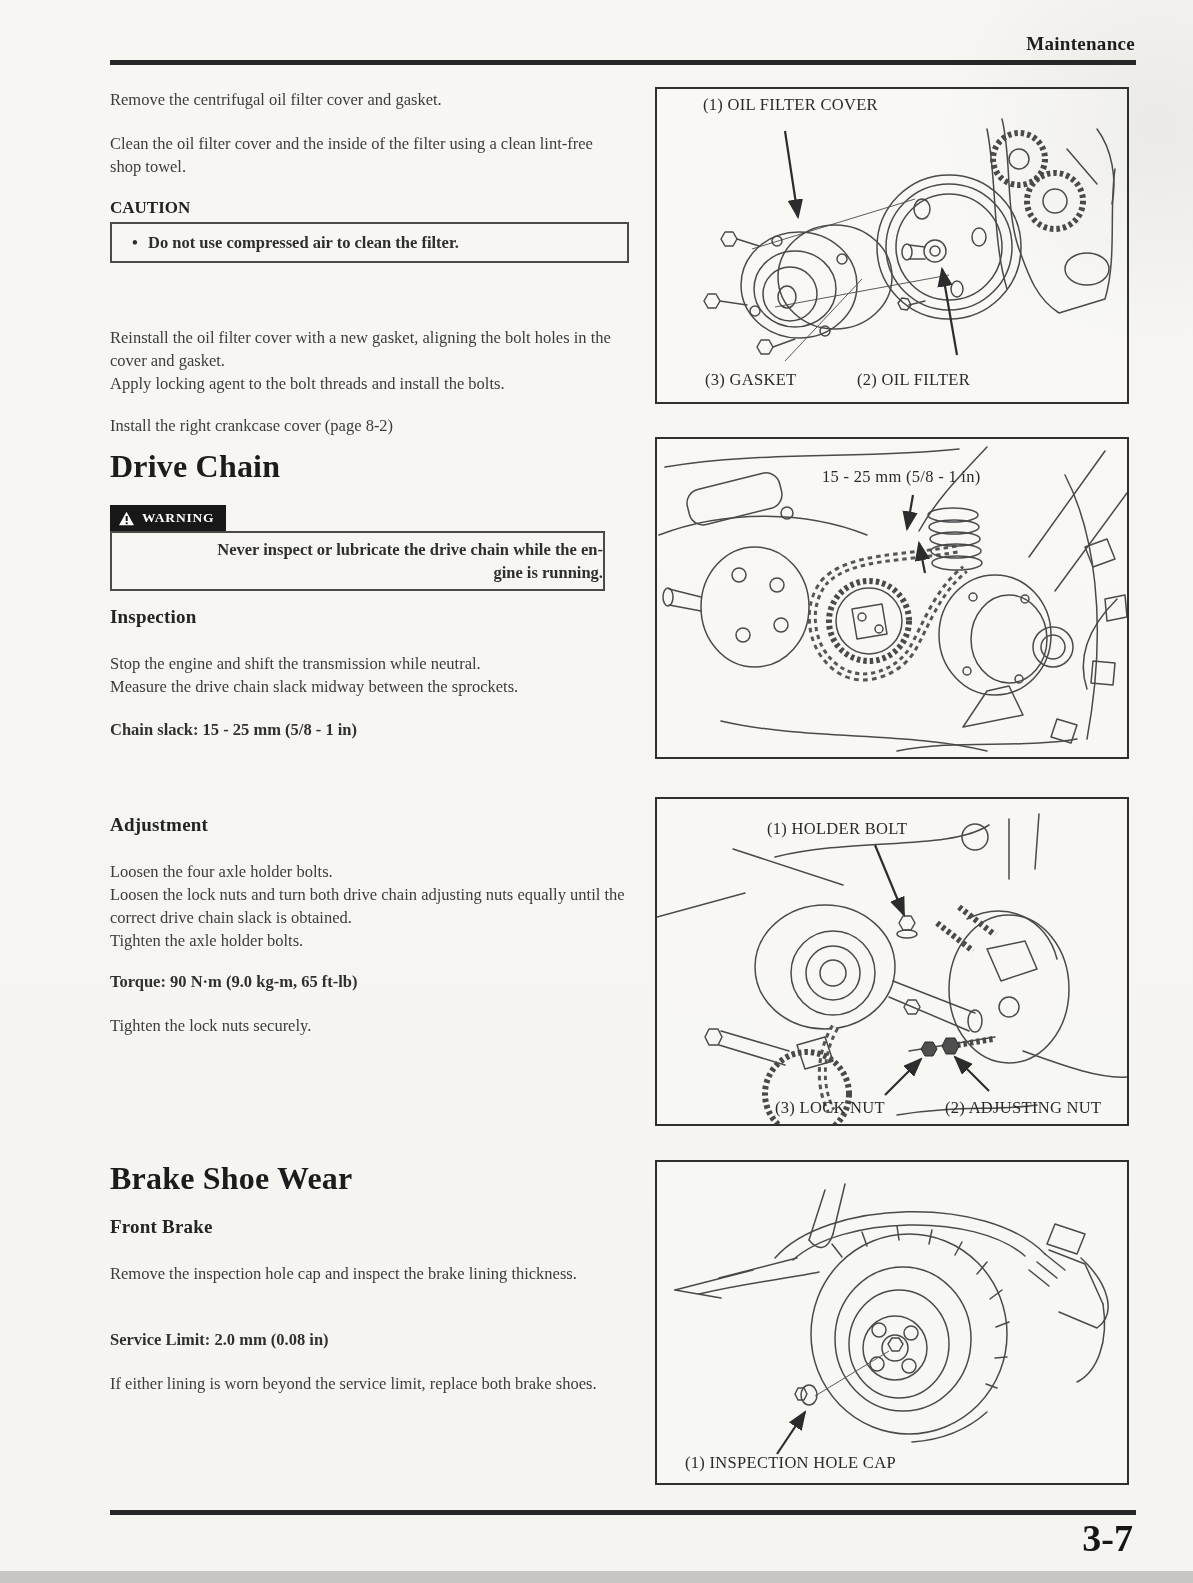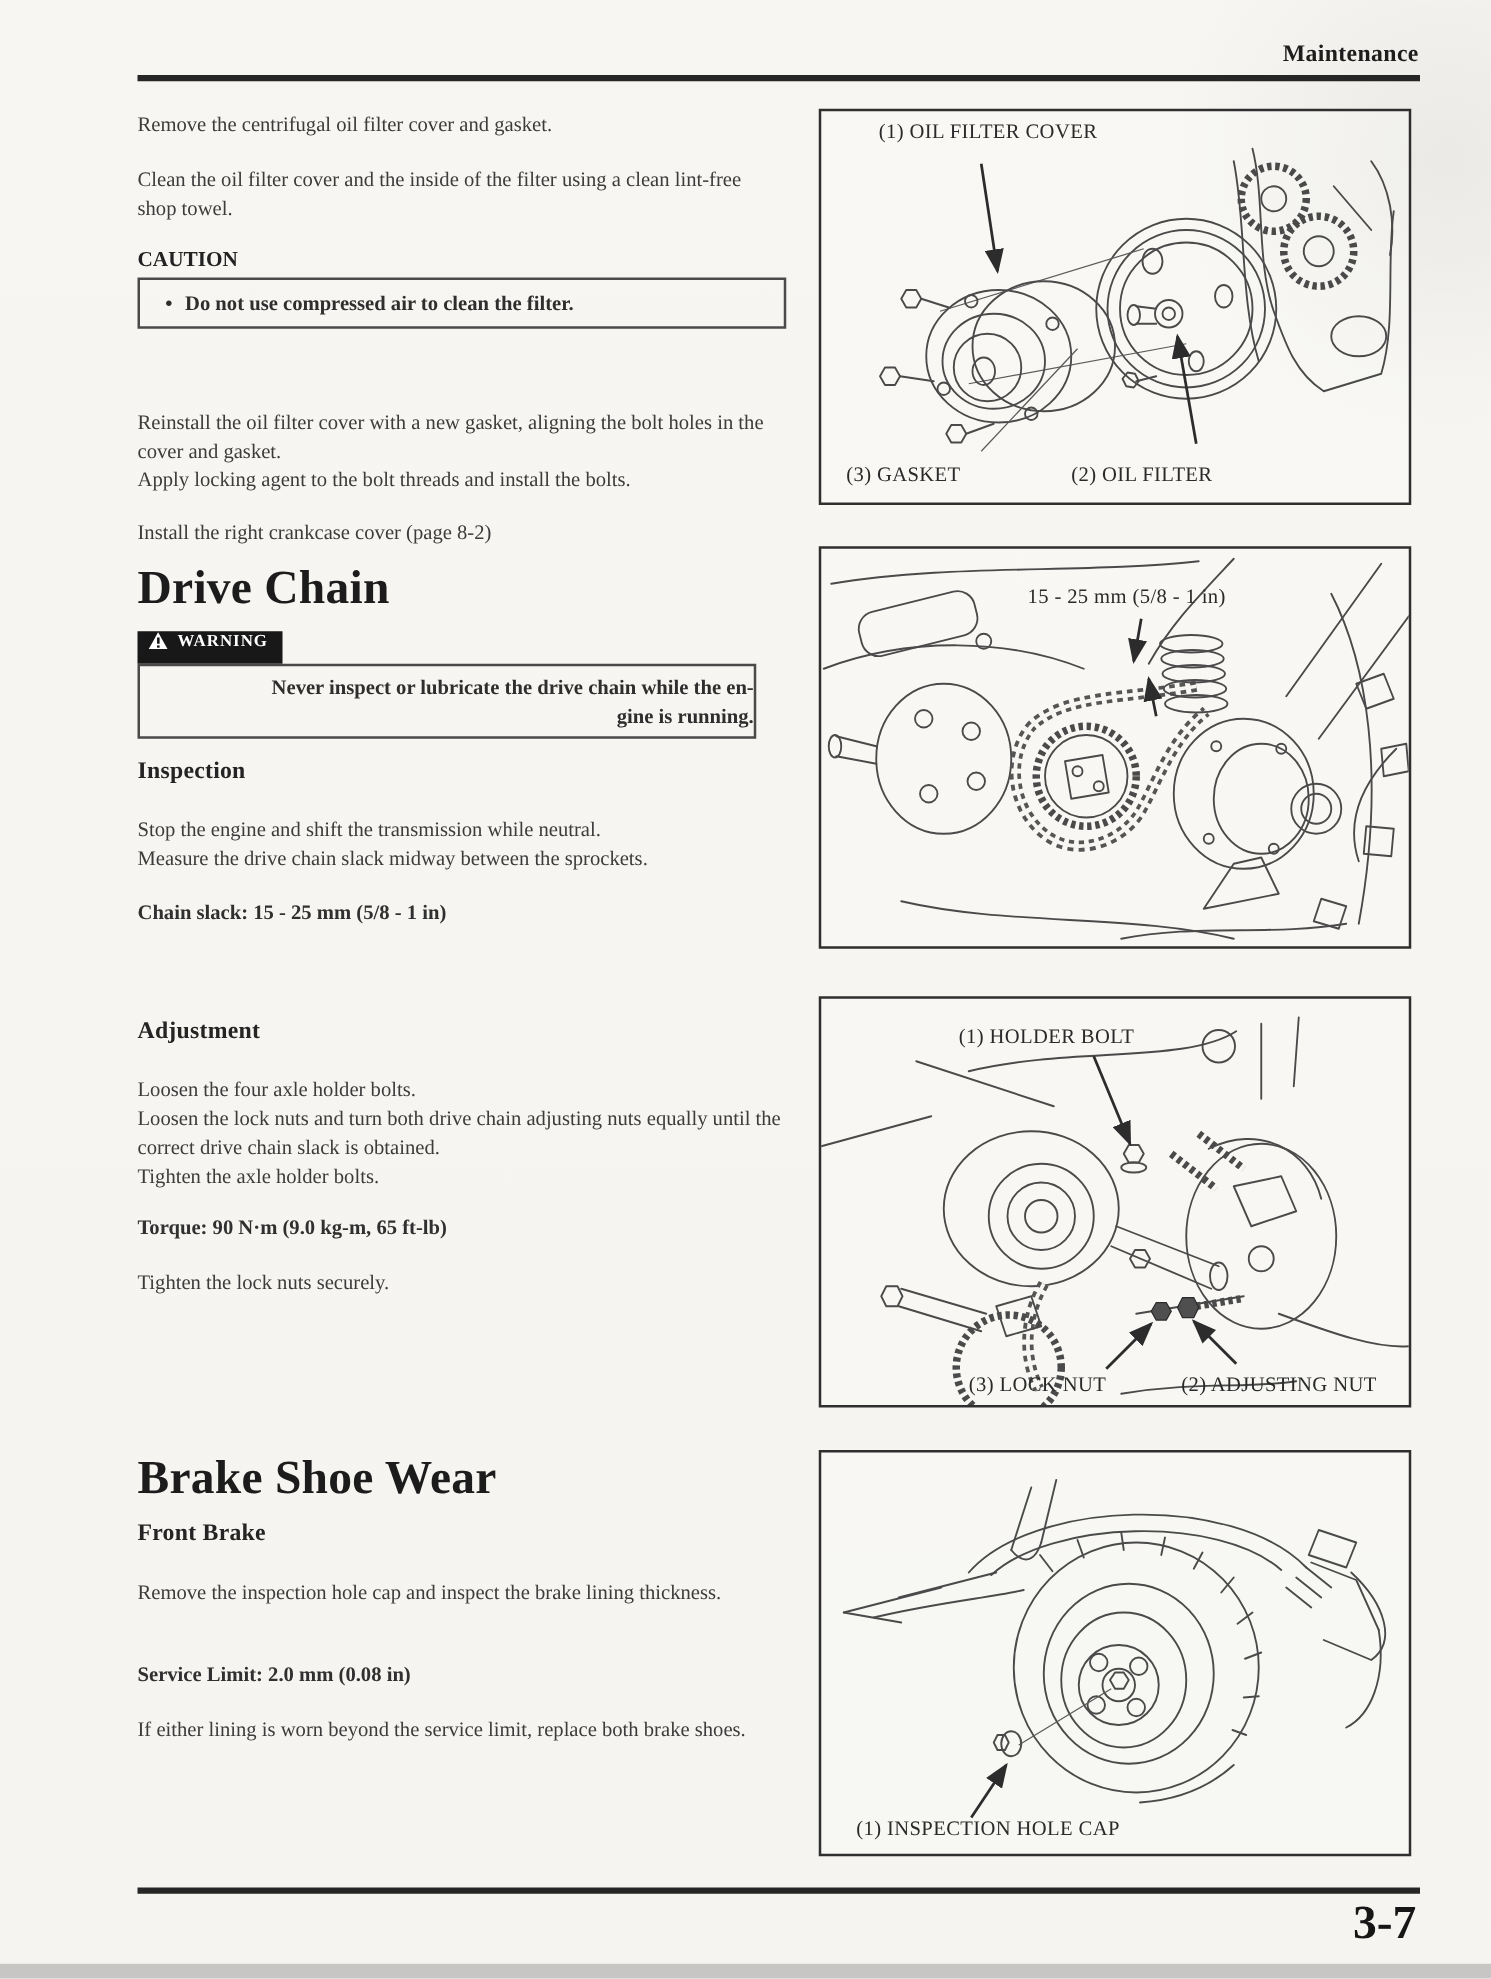--- a/index.html
+++ b/index.html
@@ -14,31 +14,31 @@
   }
   .abs{position:absolute;}
   
   .hdr-title{top:33px;right:58px;font-size:19px;font-weight:bold;color:#1d1d1d;letter-spacing:.3px;}
   .hdr-rule{top:60px;left:110px;width:1026px;height:5px;background:#262626;}
   
   .col{left:110px;width:517px;}
   .p{font-size:16.5px;line-height:23px;color:#3c3c3c;}
   .p div{min-height:23px;}
   .bold{font-weight:bold;color:#303030;}
-  .h1{font-size:38px;font-weight:bold;color:#1c1c1c;letter-spacing:.2px;}
+  .h1{font-size:32px;font-weight:bold;color:#1c1c1c;letter-spacing:.2px;}
   .h2{font-size:19px;font-weight:bold;color:#242424;letter-spacing:.2px;}
   .cap-h{font-size:17px;font-weight:bold;color:#222;}
   .notice-box{border:2px solid #4a4a4a;padding:7px 12px 7px 10px;background:transparent;}
   .notice-box .item{display:flex;font-size:16.5px;line-height:23px;font-weight:bold;color:#2e2e2e;}
   .notice-box .item .dot{width:26px;flex:0 0 26px;text-align:center;}
   .notice-box .item .txt{flex:1;text-align:justify;}
   .dot::before{content:"•";}
   .warn-badge{
     left:110px;height:26px;background:#181818;color:#fff;
-    display:flex;gap:7px;padding:0 12px 0 8px;
+    display:flex;align-items:center;gap:7px;padding:0 12px 0 8px;
     font-size:13.5px;font-weight:bold;letter-spacing:.8px;
   }
   .warn-badge svg{display:block;}
   .warn-box{border:2px solid #4a4a4a;padding:5px 0;text-align:right;}
   .warn-box div{font-size:16.5px;line-height:23px;font-weight:bold;color:#2e2e2e;}
   
   .figure{border:2px solid #2f2f2f;background:rgba(255,255,255,0.25);}
   .fig-label{position:absolute;font-size:16.5px;color:#2a2a2a;white-space:nowrap;letter-spacing:.3px;}
   .figure svg{position:absolute;inset:0;}
   .ln{stroke:#4a4a4a;stroke-width:1.5;fill:none;stroke-linecap:round;stroke-linejoin:round;}
@@ -169,21 +169,21 @@
         <line class="ln" x1="80" y1="150" x2="102" y2="157"></line>
         <polygon class="ln" points="47,212 51,205 59,205 63,212 59,219 51,219"></polygon>
         <line class="ln" x1="63" y1="212" x2="90" y2="216"></line>
         <polygon class="ln" points="100,258 104,251 112,251 116,258 112,265 104,265"></polygon>
         <line class="ln" x1="116" y1="258" x2="138" y2="250"></line>
       </g>
       <line class="thin" x1="128" y1="272" x2="205" y2="190"></line>
       <line class="arrow" x1="300" y1="266" x2="285" y2="180" marker-end="url(#a1)"></line>
     </svg>
     <div class="fig-label" style="left:46px;top:6px">(1) OIL FILTER COVER</div>
-    <div class="fig-label" style="left:20px;bottom:12px">(3) GASKET</div>
+    <div class="fig-label" style="left:48px;bottom:12px">(3) GASKET</div>
     <div class="fig-label" style="left:200px;bottom:12px">(2) OIL FILTER</div>
   </div>
 
   <div class="abs figure" style="left:655px;top:437px;width:470px;height:318px">
     <svg viewBox="0 0 470 318">
       <defs>
           <marker id="a2" markerWidth="9" markerHeight="7" refX="8" refY="3.5" orient="auto">
             <path d="M0,0 L9,3.5 L0,7 Z" fill="#2c2c2c"></path>
           </marker>
         </defs>

